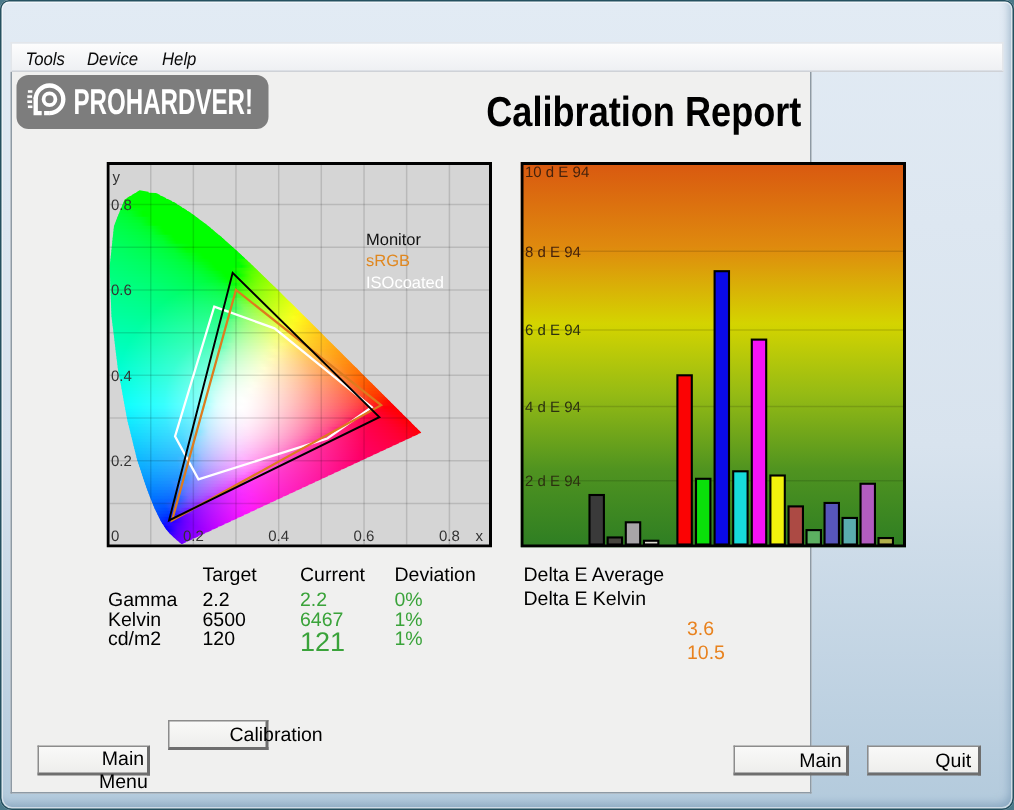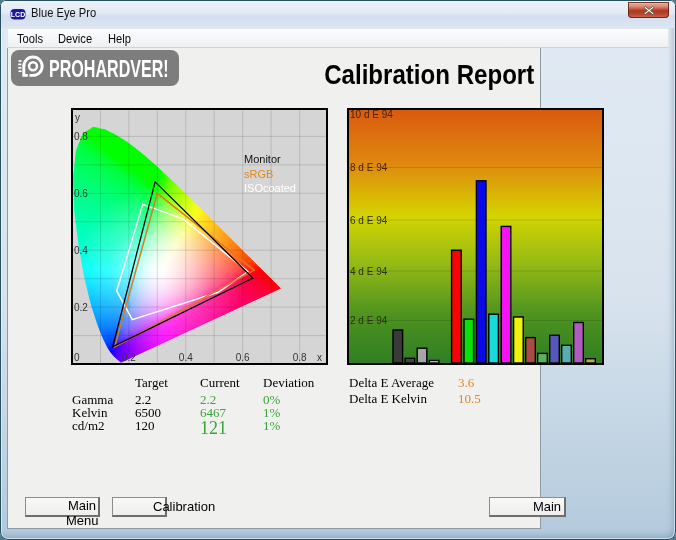--- a/index.html
+++ b/index.html
@@ -8,48 +8,36 @@
   box-shadow:inset 0 0 0 1px #24505f, inset 0 0 0 2px rgba(255,255,255,.55), inset -3px -4px 6px rgba(110,145,175,.6); }
 #titlebar { position:absolute; left:1px; top:1px; right:1px; height:27px;
   background:linear-gradient(180deg,#edf2f9 0%,#e2eaf4 45%,#d3dfee 55%,#dce6f2 100%); border-radius:5px 5px 0 0; }
 #title { position:absolute; left:30px; top:5px; font-size:12px; color:#111; transform:scaleX(0.93); transform-origin:0 0; }
 #close { position:absolute; left:627px; top:1px; width:41px; height:16px; border-radius:0 0 4px 4px;
   background:linear-gradient(180deg,#e7b0a0 0%,#dd8a74 28%,#c1503c 46%,#ad3522 56%,#b84a31 78%,#cf6e55 100%);
   box-shadow:inset 0 0 0 1px rgba(80,20,10,.8), inset 0 1px 2px rgba(255,235,225,.7); }
 #close svg { position:absolute; left:15px; top:3px; }
 #menubar { position:absolute; left:7px; top:28px; right:7px; height:20px;
   background:linear-gradient(180deg,#fdfdfd,#eef0f3); border:1px solid #e3e6ea; border-bottom:1px solid #cfd2d7;
-  font-size:12px; color:#0a0a0a; }
+  font-size:12px; color:#0a0a0a;font-style:italic; }
 #menubar span { position:absolute; top:3px; transform:scaleX(0.93); transform-origin:0 0; }
 #client { position:absolute; left:7px; top:48px; width:534px; height:481px; background:#f0f0ef;
   border-left:1px solid #8e9aa4; border-right:1px solid #8e9aa4; border-bottom:1px solid #8e9aa4; }
-.t { position:absolute; white-space:nowrap;font-family:Liberation Serif, serif; }
+.t { position:absolute; white-space:nowrap; }
 #phlogo { position:absolute; left:3px; top:2px; width:168px; height:36px; background:#7d7d7d; border-radius:8px; }
 #phlogo b { position:absolute; left:38px; top:4.5px; font-size:24px; color:#fff; letter-spacing:0px;
   transform:scaleX(0.67); transform-origin:0 0; font-weight:bold; }
 #heading { position:absolute; right:6px; top:11px; font-size:28px; font-weight:bold; color:#000; transform:scaleX(0.86); transform-origin:100% 0; }
 button { position:absolute; height:20px; font-family:"Liberation Sans",sans-serif; font-size:13px; color:#000;
   background:linear-gradient(180deg,#f9f9f8,#eeeeec); border:1px solid #8c8c8c;
   border-right:2px solid #6e6e6e; border-bottom:2px solid #6e6e6e;padding-left:40px; }
 .green { color:#3aa33a; }
-.orange { color:#e8821e; }
+.orange { color:#e8821e;margin-top:36px; }
 </style></head><body>
 <div id="win">
- <div id="titlebar">
-  <svg width="16" height="12" viewBox="0 0 16 12" style="position:absolute;left:9px;top:7px">
-    <rect x="0.5" y="1" width="15" height="10.5" rx="4" fill="#1b18a0"></rect>
-    <text x="8" y="9" font-size="7" fill="#fff" text-anchor="middle" font-family="Liberation Sans" font-weight="bold">LCD</text>
-  </svg>
-  <div id="title">Blue Eye Pro</div>
-  <div id="close">
-        <svg width="12" height="11" viewBox="0 0 12 11">
-    <path d="M2.2 1.4 L6 4.4 L9.8 1.4 L11 2.7 L7.4 5.5 L11 8.3 L9.8 9.6 L6 6.6 L2.2 9.6 L1 8.3 L4.6 5.5 L1 2.7 Z" fill="#fff" stroke="#49584a" stroke-width="0.8"></path>
-        </svg>
-      </div>
- </div>
  <div id="menubar">
       <span style="left:9px">Tools</span>
       <span style="left:50px">Device</span>
       <span style="left:100px">Help</span>
     </div>
  <div id="client">
   <div id="phlogo">
         <svg width="30" height="28" viewBox="0 0 30 28" style="position:absolute;left:7px;top:4px">
 <g fill="none" stroke="#fff">
 <path d="M 5.8 12.2 A 9.2 9.2 0 1 1 15 21.4" stroke-width="2.9"></path>
@@ -2205,14 +2193,15 @@
  <div class="t" style="left:135px;top:418.2px;font-size:13px">120</div>
  <div class="t green" style="left:200px;top:418.2px;font-size:18px">121</div>
  <div class="t green" style="left:263px;top:418.2px;font-size:13px">1%</div>
 
  <div class="t" style="left:349px;top:375px;font-size:13px">Delta E Average</div>
  <div class="t orange" style="left:458px;top:375px;font-size:13px">3.6</div>
  <div class="t" style="left:349px;top:390.5px;font-size:13px">Delta E Kelvin</div>
  <div class="t orange" style="left:458px;top:390.5px;font-size:13px">10.5</div>
 
  <button style="left:25px;top:497px;width:75px">Main Menu</button>
- <button style="left:112px;top:497px;width:55px">Calibration</button>
+ <button style="left:112px;top:480px;width:67px">Calibration</button>
  <button style="left:489px;top:497px;width:77px">Main</button>
+ <button style="left:578px;top:497px;width:76px">Quit</button>
 </div>
 </body></html>

